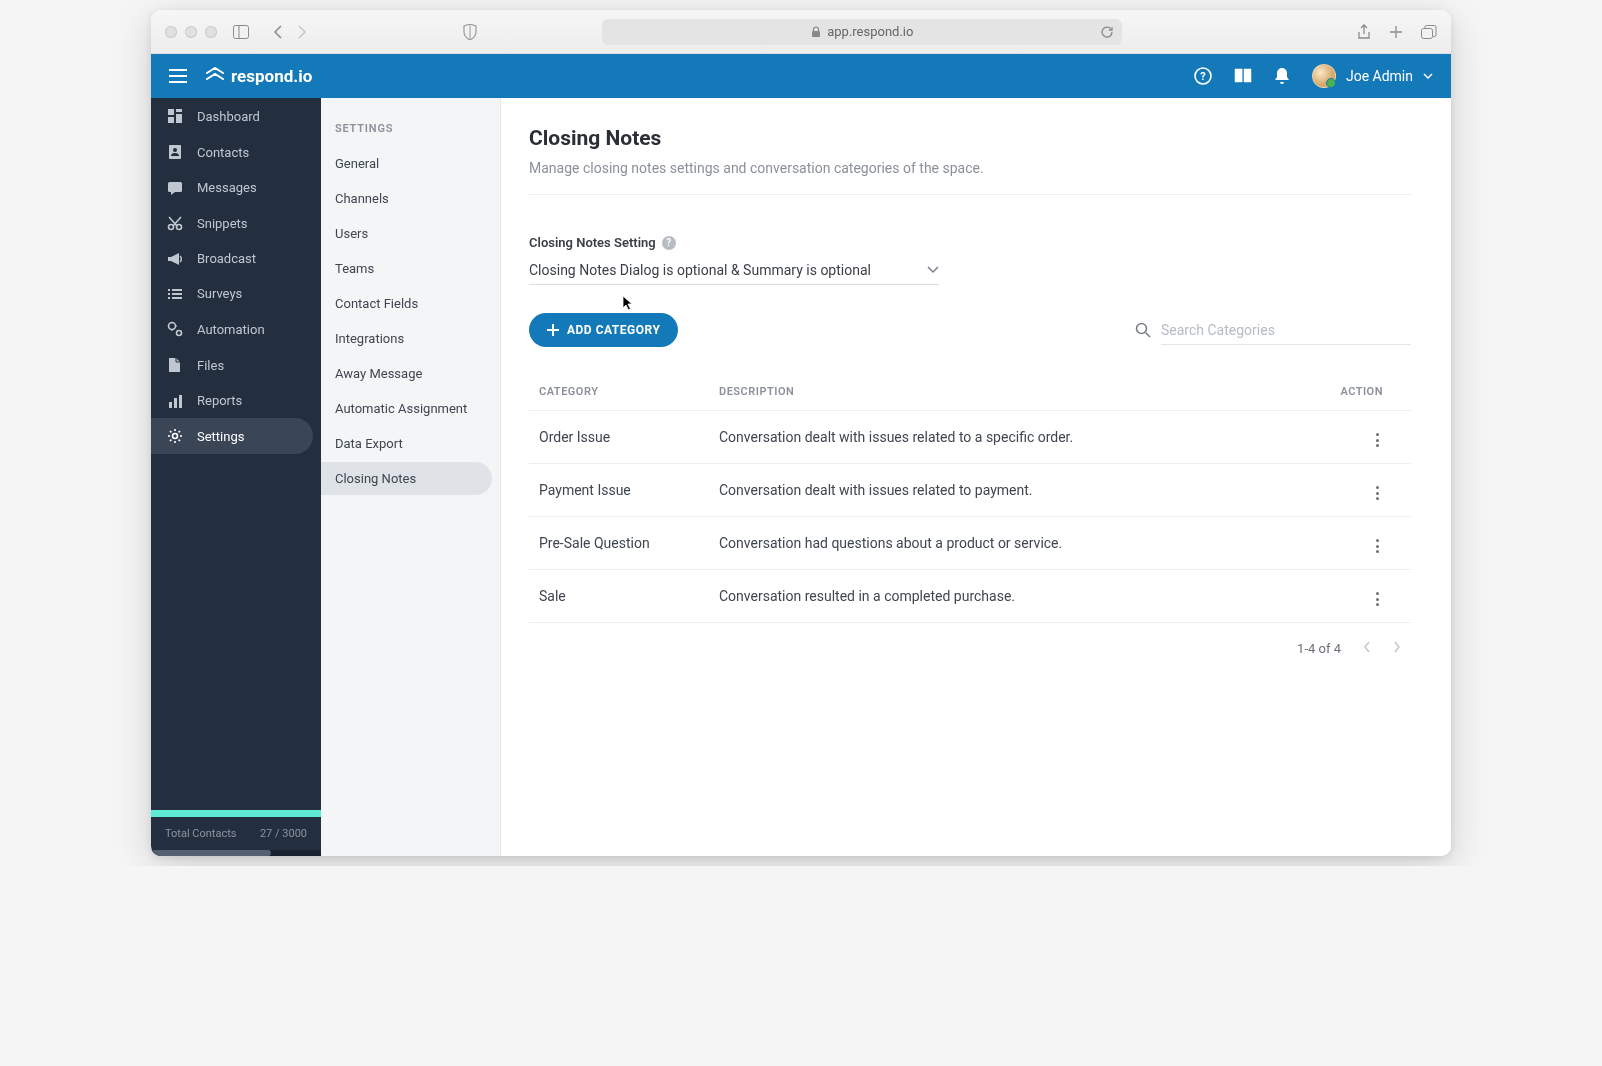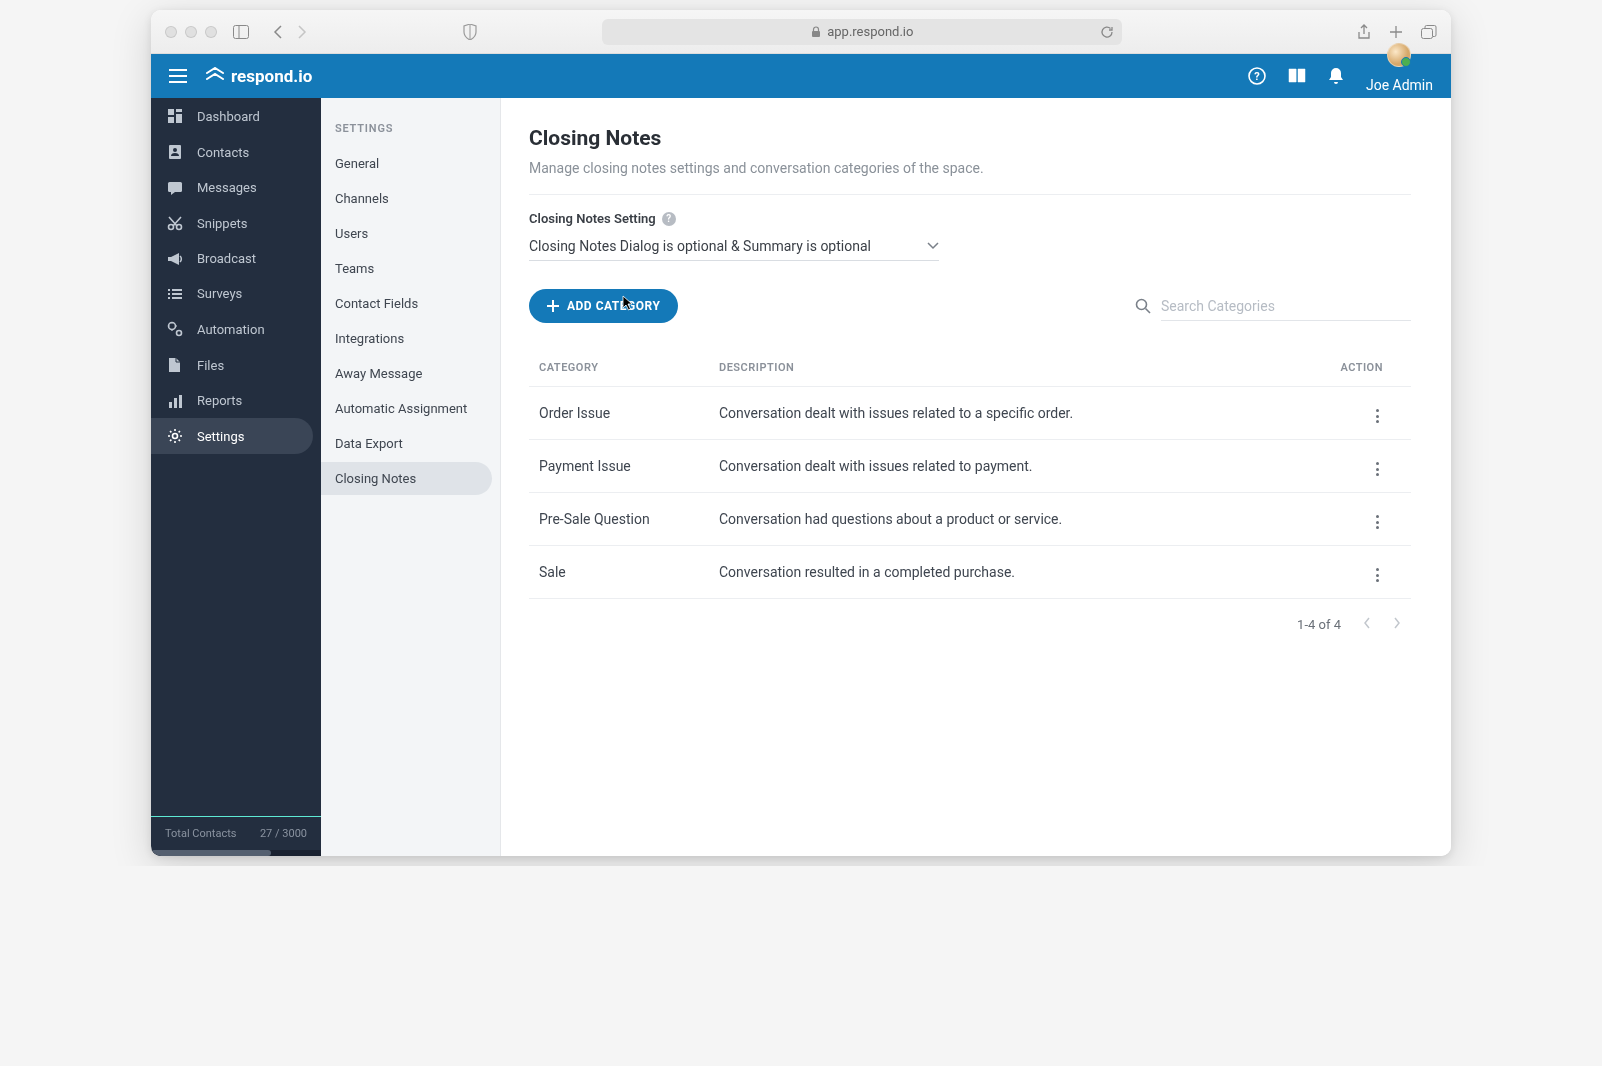--- a/index.html
+++ b/index.html
@@ -108,21 +108,20 @@
     .header-icon {
       cursor: pointer;
       display: flex;
     }
     .user-chip {
       display: flex;
       align-items: center;
       gap: 10px;
       cursor: pointer;
       font-size: 14px;
-      flex-direction: column;
     }
     .avatar {
       width: 24px;
       height: 24px;
       border-radius: 50%;
       background: radial-gradient(circle at 35% 35%, #fce8c8 0%, #d6a86a 60%);
       position: relative;
       border: 1px solid rgba(255,255,255,0.4);
     }
     .avatar::after {
@@ -164,21 +163,21 @@
       color: #fff;
     }
     .nav-item svg { flex-shrink: 0; }
     .sidebar-footer {
       margin-top: auto;
       padding: 10px 14px;
       font-size: 11px;
       color: #8a93a0;
       display: flex;
       justify-content: space-between;
-      border-top: 1px solid #5eead4;
+      border-top: 7px solid #5eead4;
     }
     .scroll-indicator {
       height: 6px;
       background: #1a2230;
     }
     .scroll-thumb {
       width: 120px;
       height: 100%;
       background: #556070;
       border-radius: 3px;
@@ -222,21 +221,21 @@
       color: #2a2f36;
     }
     .page-subtitle {
       font-size: 14px;
       color: #8a9199;
       margin-top: 10px;
       padding-bottom: 18px;
       border-bottom: 1px solid #eceef1;
     }
     .setting-block {
-      margin-top: 16px;
+      margin-top: 40px;
     }
     .setting-label {
       font-size: 13px;
       font-weight: 600;
       color: #3a3f46;
       display: flex;
       align-items: center;
       gap: 6px;
     }
     .help-circle {

